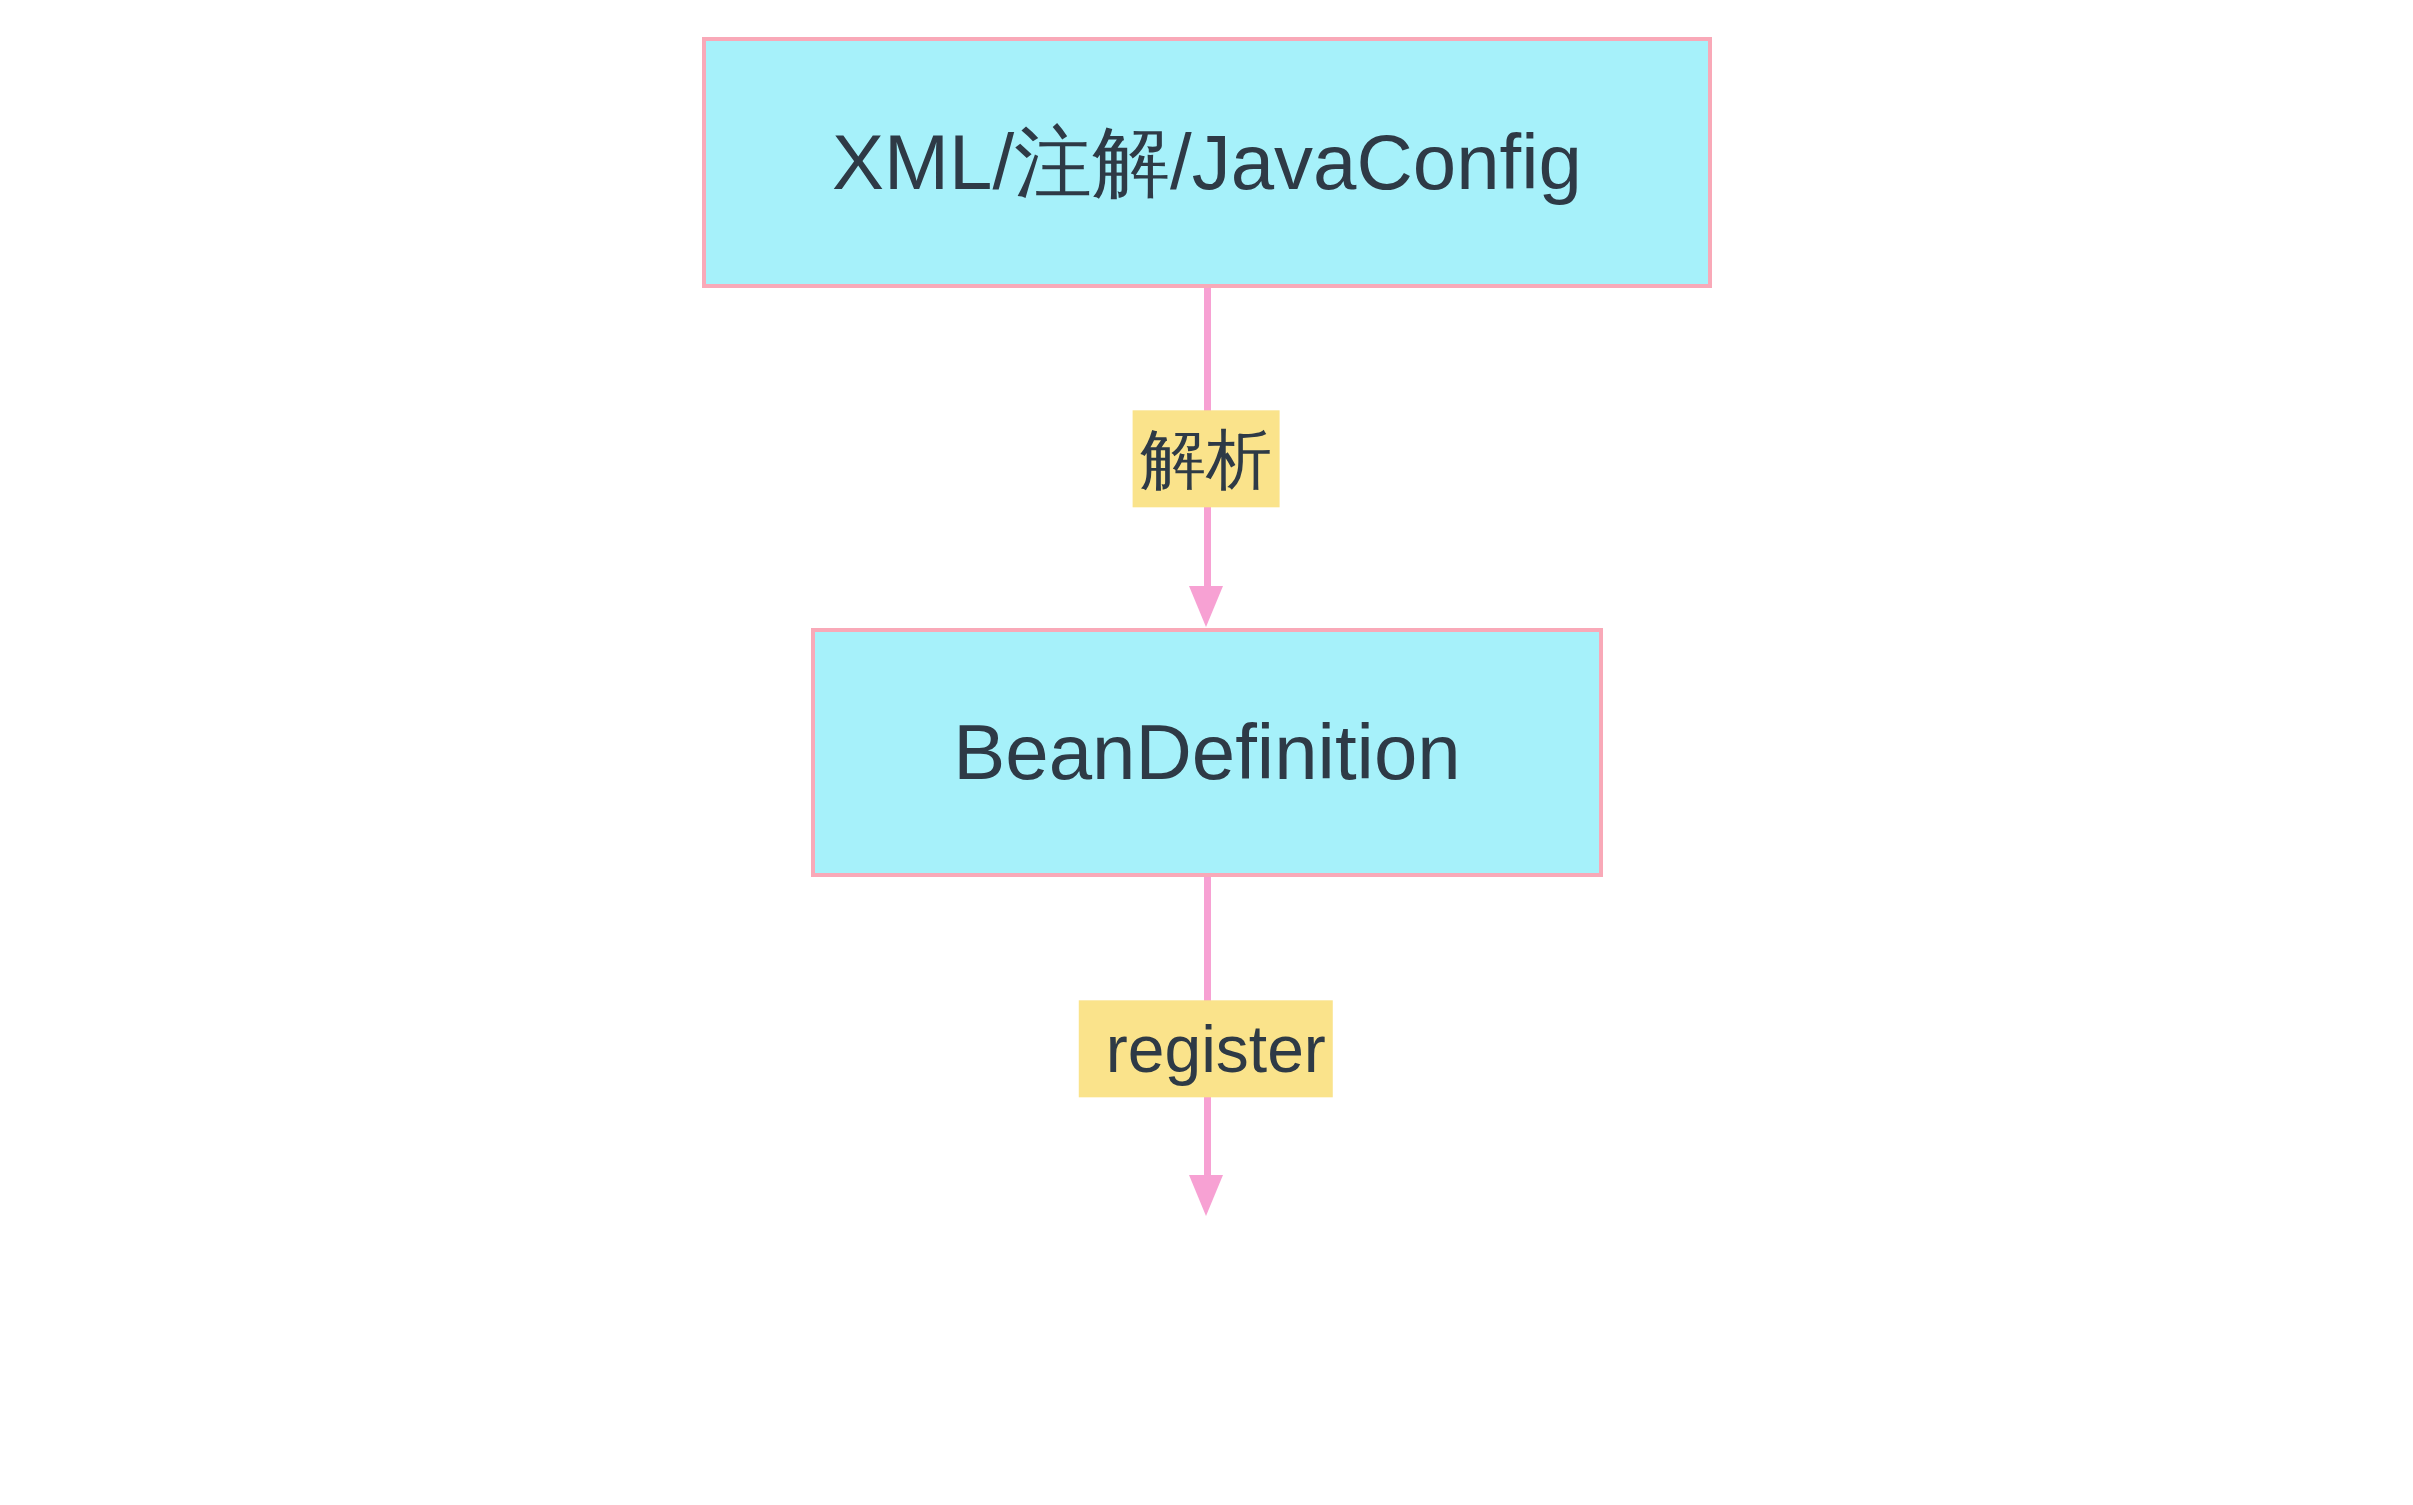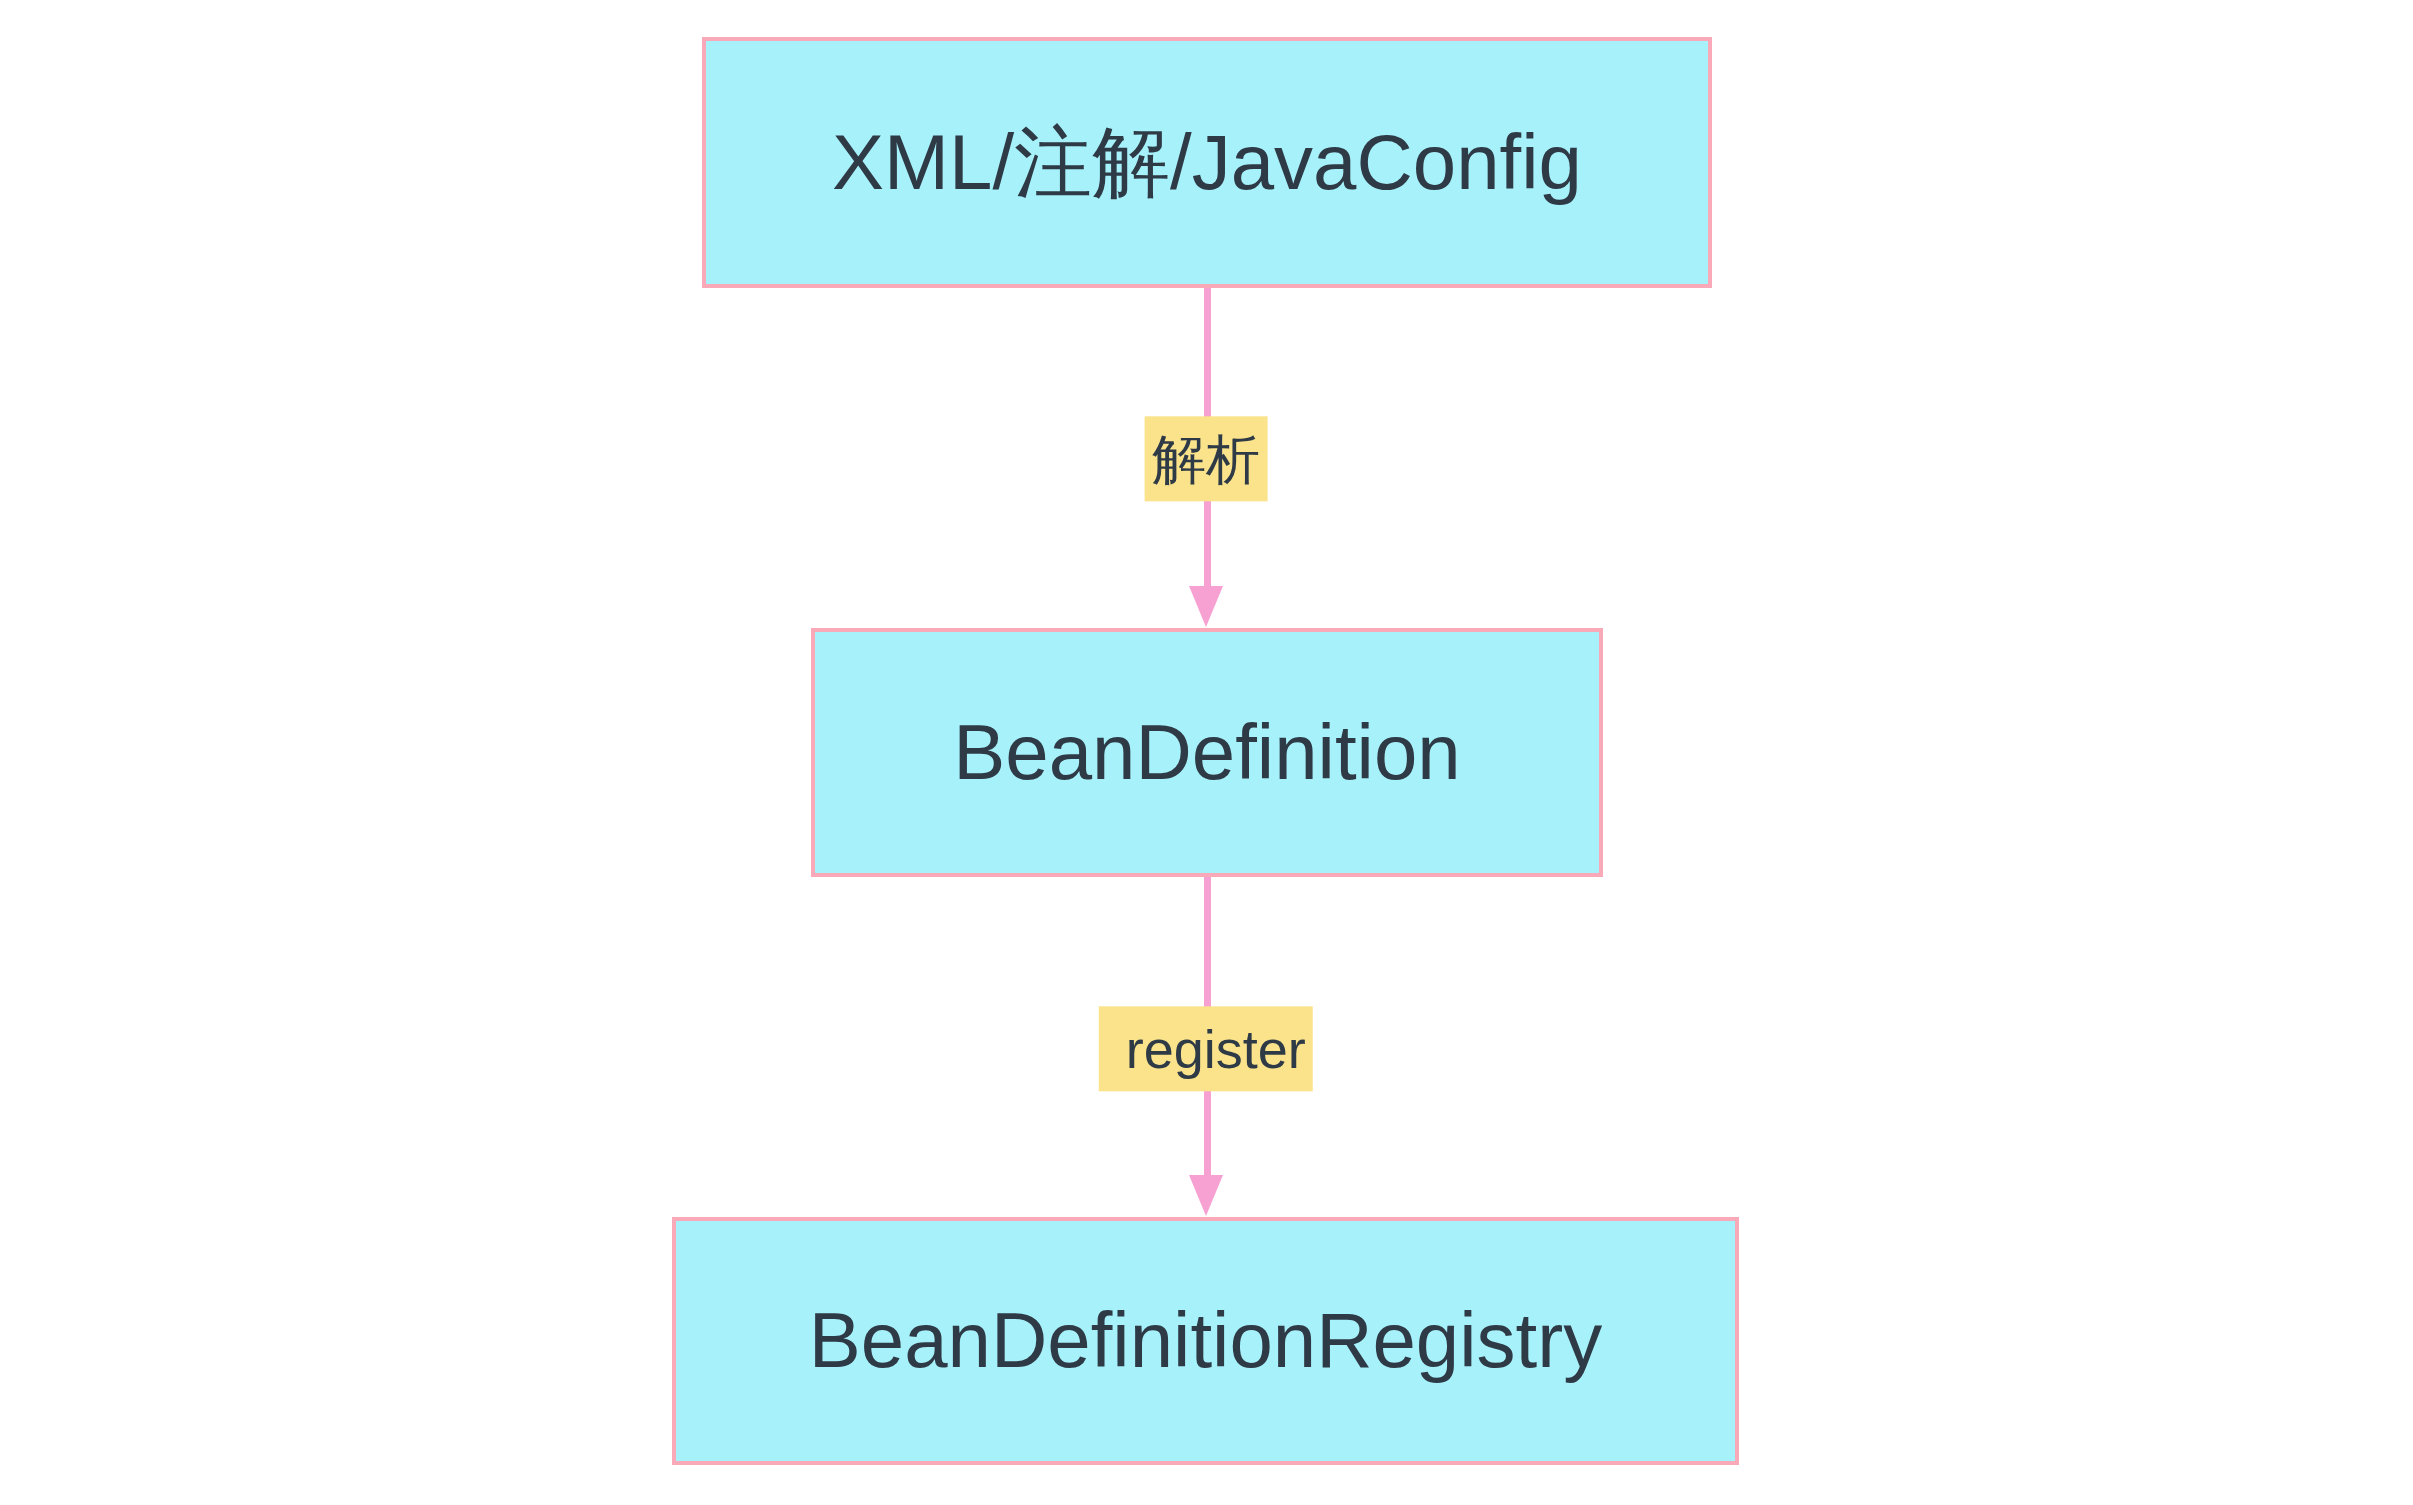--- a/index.html
+++ b/index.html
@@ -55,21 +55,21 @@
     border-top:41px solid var(--edge-pink);
   }
   .arrowhead-1{ left:1189px; top:586px; }
   .arrowhead-2{ left:1189px; top:1175px; }
 
   .edge-label{
     position:absolute;
     transform:translate(-50%,-50%);
     background:var(--label-bg);
     color:var(--ink);
-    font-size:54px;
+    font-size:66px;
     line-height:1;
     padding:15.7px 7.4px;
     white-space:nowrap;
     z-index:2;
   }
   .edge-label-1{ left:1206px; top:459px; }
   .edge-label-2{ left:1206px; top:1049px;padding-left:27px; }
 </style>
 </head>
 <body>
@@ -85,18 +85,15 @@
   <div class="edge-label edge-label-1">解析</div>
 
   <div class="node node-beandefinition">
     <span class="node-label">BeanDefinition</span>
   </div>
 
   <div class="edge-line edge-line-2"></div>
   <div class="arrowhead arrowhead-2"></div>
   <div class="edge-label edge-label-2">register</div>
 
-  <div class="node node-registry">
-    <span class="node-label">BeanDefinitionRegistry</span>
-  </div>
 
 </div>
 
 
 </body></html>

